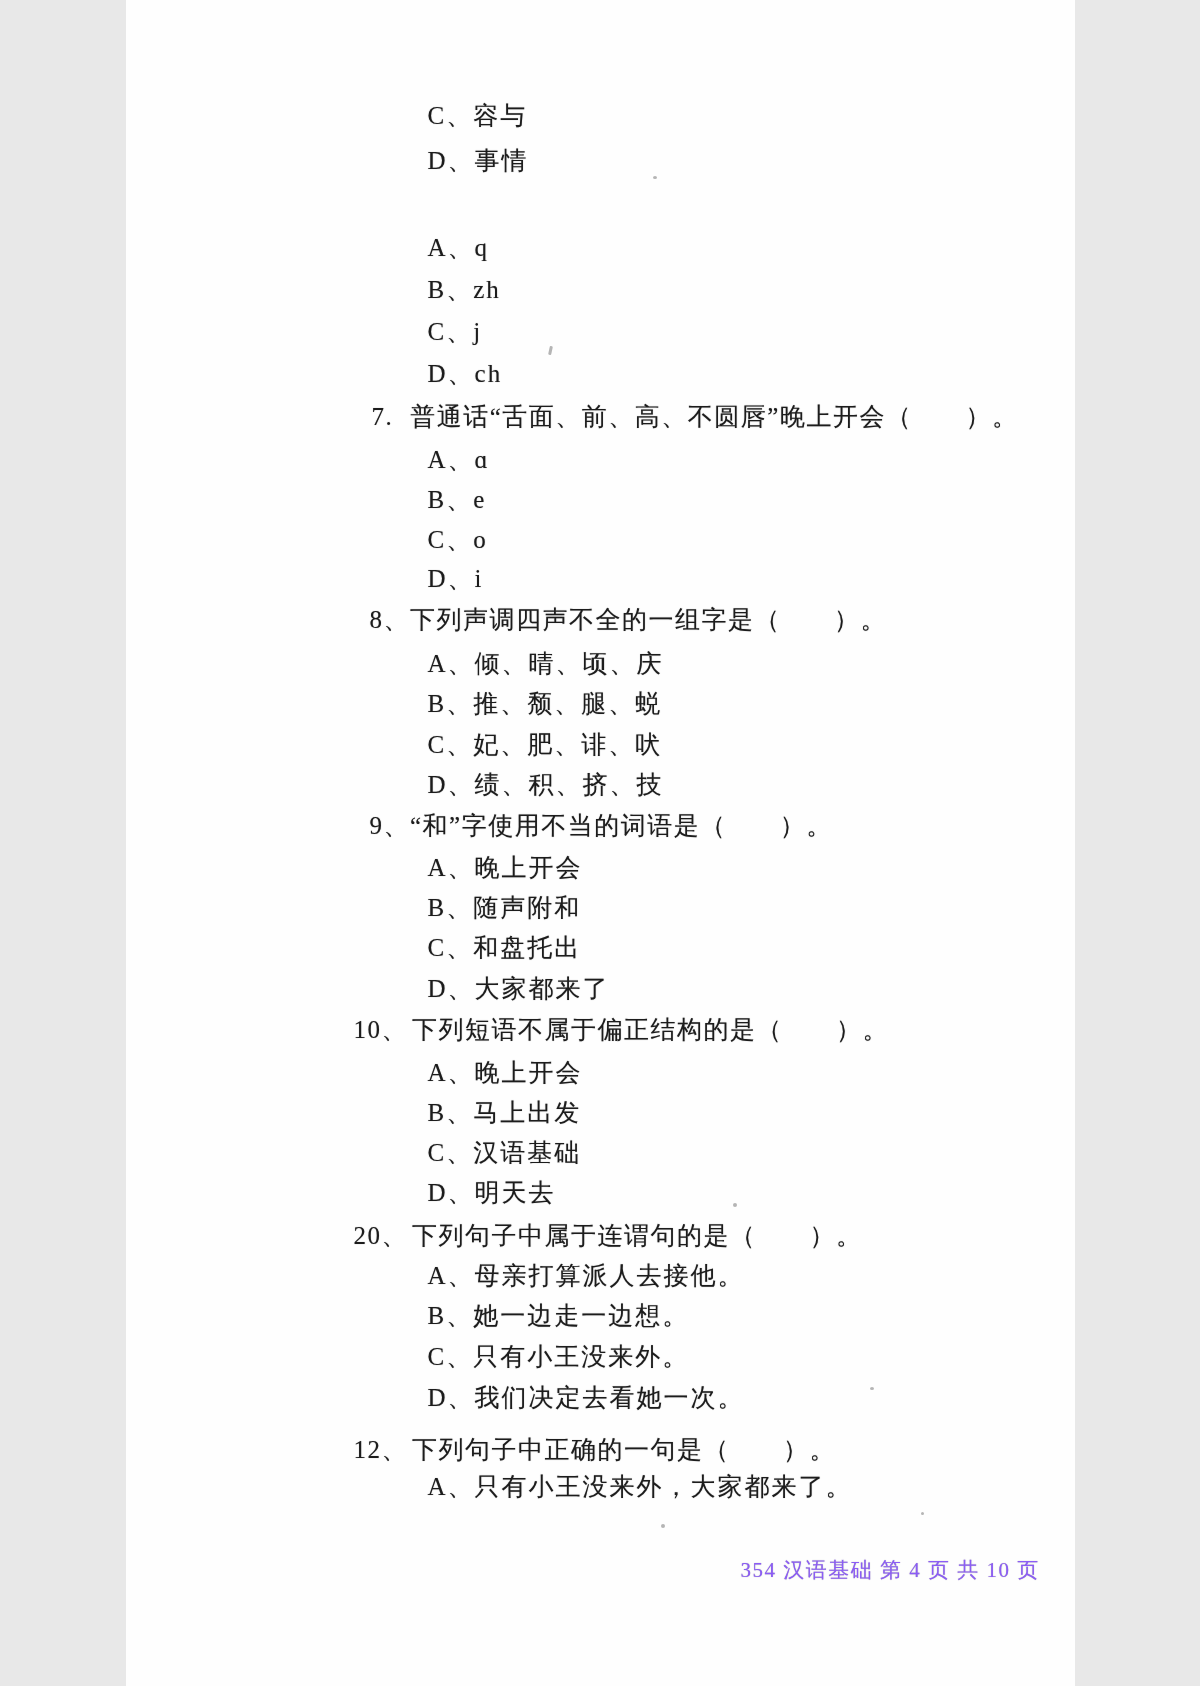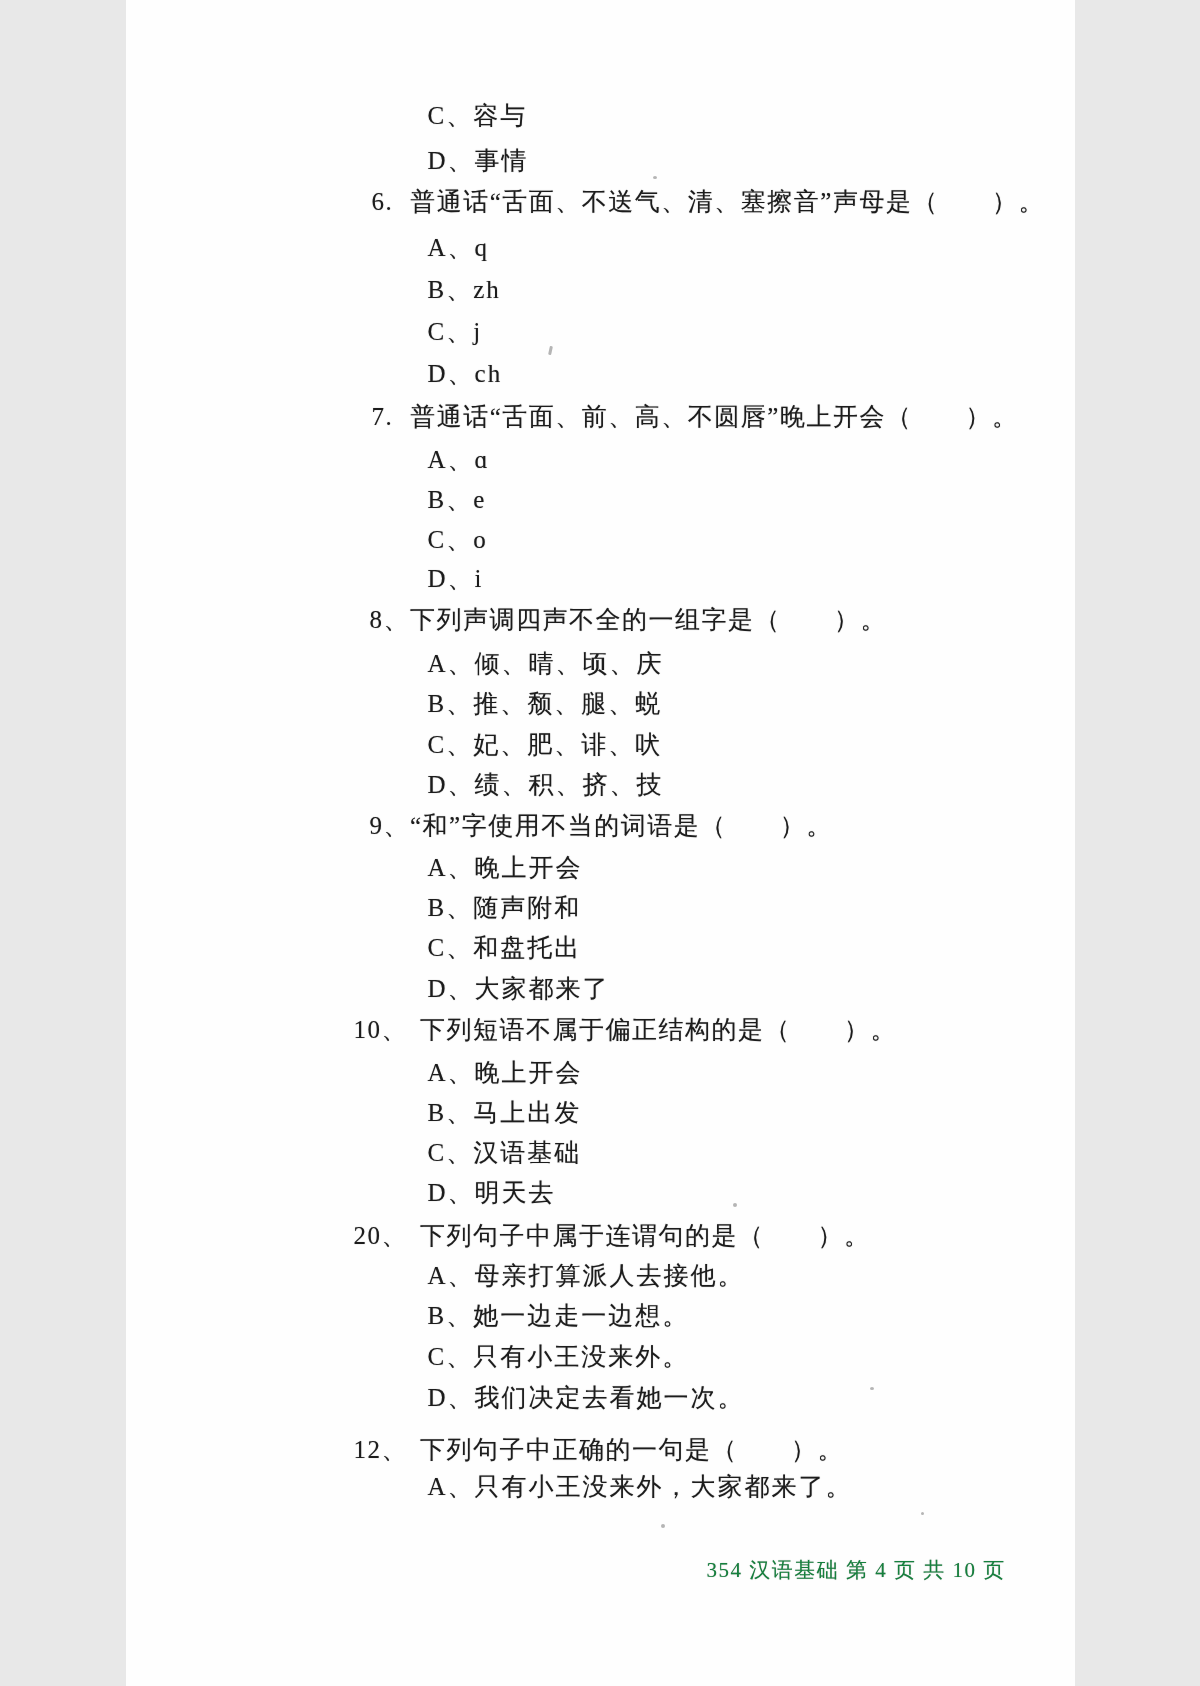--- a/index.html
+++ b/index.html
@@ -22,28 +22,28 @@
     white-space: nowrap;
     font-size: 25px;
     line-height: 32px;
     letter-spacing: 1.5px;
     text-shadow: 0 0 1px rgba(30,30,30,0.45);
   }
   .q { letter-spacing: 1.5px; }
   .opt { left: 302px; letter-spacing: 2px; }
   .qnum { display: inline-block; }
   .qnum.mr { margin-right: 17px; }
-  .qnum.mr2 { margin-right: 12px; }
+  .qnum.mr2 { margin-right: 4px; }
   .footer {
     position: absolute;
-    left: 581px;
+    left: 615px;
     top: 1556px;
     font-size: 21px;
     letter-spacing: 1.5px;
-    color: #15803d;
+    color: #8b5cf6;
     white-space: nowrap;
     text-shadow: 0 0 1px rgba(40,40,40,0.4);
   }
   .speck {
     position: absolute;
     background: #8d8d8d;
     border-radius: 50%;
     opacity: 0.65;
   }
   .speck.tick {
@@ -52,21 +52,20 @@
   }
 </style>
 </head>
 <body>
 
 <div class="page">
 
   <div class="line opt" style="top:100px">C、容与</div>
   <div class="line opt" style="top:145px">D、事情</div>
 
-  <div class="line q" style="left:246px; top:186px"><span class="qnum mr">6.</span><span>普通话“舌面、不送气、清、塞擦音”声母是（　　）。</span></div>
   <div class="line opt" style="top:232px">A、q</div>
   <div class="line opt" style="top:274px">B、zh</div>
   <div class="line opt" style="top:316px">C、j</div>
   <div class="line opt" style="top:358px">D、ch</div>
 
   <div class="line q" style="left:246px; top:401px"><span class="qnum mr">7.</span><span>普通话“舌面、前、高、不圆唇”晚上开会（　　）。</span></div>
   <div class="line opt" style="top:444px">A、ɑ</div>
   <div class="line opt" style="top:484px">B、e</div>
   <div class="line opt" style="top:524px">C、o</div>
   <div class="line opt" style="top:563px">D、i</div>

